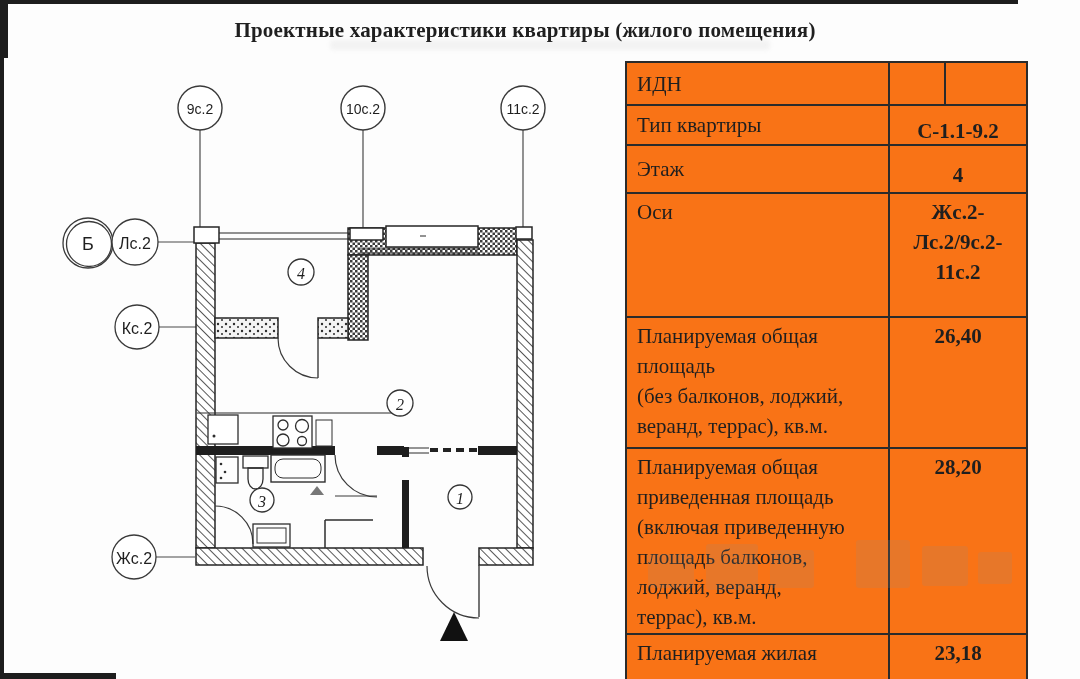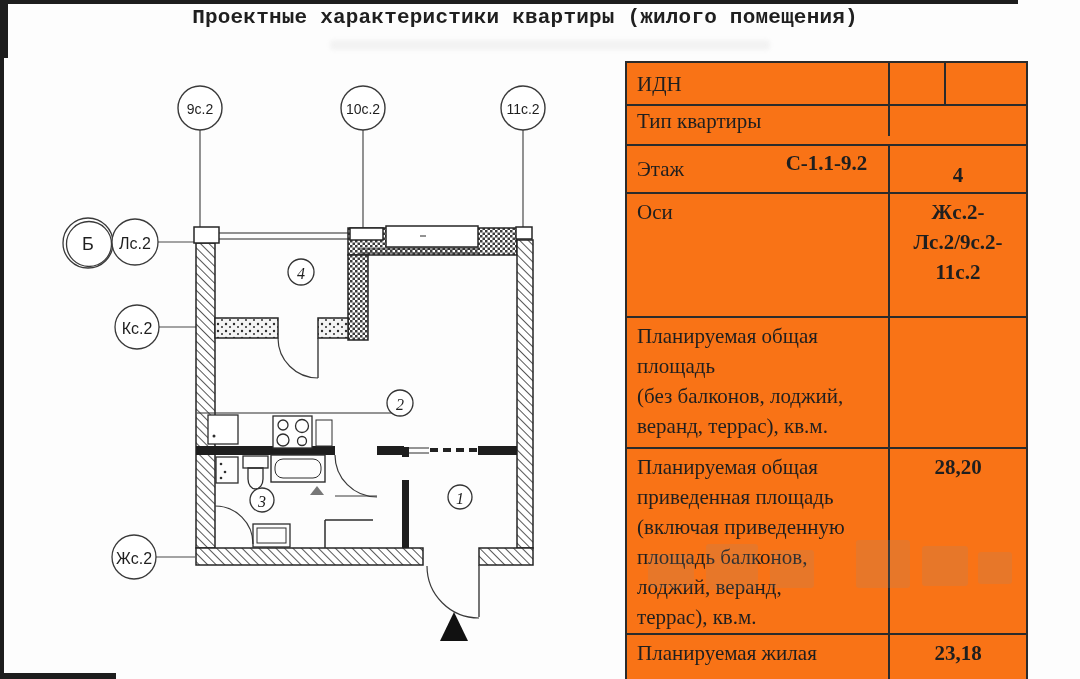--- a/index.html
+++ b/index.html
@@ -1,22 +1,22 @@
 <!DOCTYPE html>
 <html><head>
 <meta charset="utf-8">
 <style>
   html,body{margin:0;padding:0;background:#888;}
   .page{position:relative;width:1080px;height:679px;background:#fdfdfd;overflow:hidden;
         font-family:"Liberation Serif",serif;color:#1f1f1f;}
   *{box-sizing:border-box;}
 
   
-  .title{position:absolute;left:0;top:6px;width:1050px;text-align:center;
-         font-size:21px;font-weight:bold;letter-spacing:.2px;font-family:Liberation Mono, monospace;}
+  .title{position:absolute;left:0;top:18px;width:1050px;text-align:center;
+         font-size:21px;font-weight:bold;letter-spacing:.2px;}
   .title-smudge{position:absolute;left:330px;top:40px;width:440px;height:10px;
          background:#9a9a9a;opacity:.10;filter:blur(2px);border-radius:4px;}
 
   
   .edge{position:absolute;background:#1d1d1d;}
 
   
   .plan{position:absolute;left:0;top:0;}
   .ax-t{font:14px "Liberation Sans",sans-serif;fill:#1f1f1f;}
   .ax-l{font:16px "Liberation Sans",sans-serif;fill:#1f1f1f;}
@@ -24,21 +24,21 @@
   .rm{font:italic 16px "Liberation Serif",serif;fill:#1f1f1f;}
 
   
   .chars{position:absolute;left:625px;top:61px;width:403px;background:#f97316;
          border:2px solid #2b2b2b;font-size:21px;line-height:30px;}
   .tr{display:flex;border-bottom:2px solid #2b2b2b;}
   .tr:last-child{border-bottom:none;}
   .td{white-space:pre-line;}
   .td.label{width:263px;border-right:2px solid #2b2b2b;padding:3px 6px 0 10px;}
   .td.value{flex:1;text-align:center;font-weight:bold;padding-top:3px;}
-  .r1{height:43px;} .r2{height:40px;flex-direction:column;} .r3{height:48px;} .r4{height:124px;}
+  .r1{height:43px;} .r2{height:40px;} .r3{height:48px;} .r4{height:124px;}
   .r5{height:131px;} .r6{height:186px;} .r7{height:69px;}
   .vc .td.label{display:flex;align-items:center;padding-top:0;}
   .vc .td.value{display:flex;align-items:center;justify-content:center;padding-top:12px;}
   .split{display:flex;width:100%;height:100%;}
   .split .sub1{width:56px;border-right:2px solid #2b2b2b;height:100%;}
   .split .sub2{flex:1;}
 
   
   .wm{position:absolute;left:648px;top:536px;width:365px;height:80px;opacity:.16;}
   .wm div{position:absolute;background:#8d8d8d;border-radius:3px;}
@@ -242,20 +242,21 @@
       <div class="td value">Жс.2-
 Лс.2/9с.2-
 11с.2</div>
     </div>
 
     <div class="tr r5">
       <div class="td label">Планируемая общая
 площадь
 (без балконов, лоджий,
 веранд, террас), кв.м.</div>
+      <div class="td value">26,40</div>
     </div>
 
     <div class="tr r6">
       <div class="td label">Планируемая общая
 приведенная площадь
 (включая приведенную
 площадь балконов,
 лоджий, веранд,
 террас), кв.м.</div>
       <div class="td value">28,20</div>

